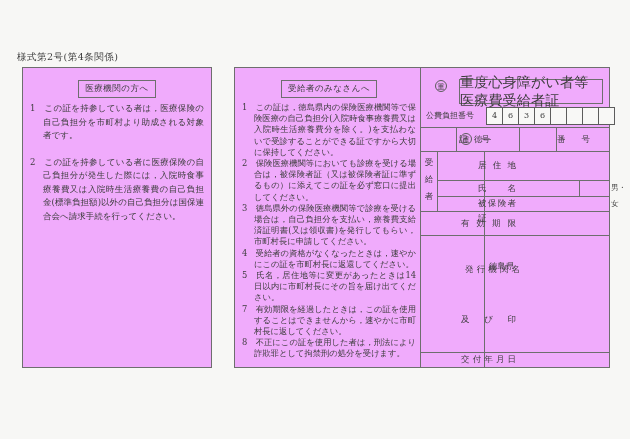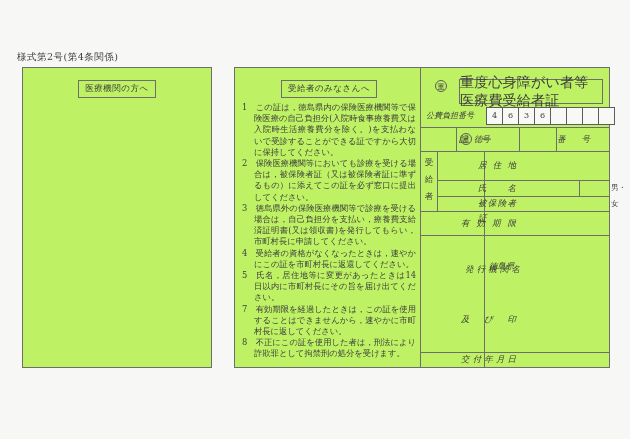--- a/index.html
+++ b/index.html
@@ -2,50 +2,54 @@
 <html><head>
 <meta charset="utf-8">
 <style>
   html,body{margin:0;padding:0;}
   body{
     width:630px;height:439px;position:relative;overflow:hidden;
     background:#f7f7f5;color:#3c3c3c;
     font-family:"DejaVu Serif","Liberation Serif",serif;
   }
   .form-label{position:absolute;left:17px;top:51px;font-size:9.5px;letter-spacing:.5px;}
-  .panel{position:absolute;top:67px;width:190px;height:301px;border:1px solid #6e6e6e;box-sizing:border-box;background:#bef264;}
+  .panel{position:absolute;top:67px;width:190px;height:301px;border:1px solid #6e6e6e;box-sizing:border-box;background:#f0abfc;}
   .panel.left{left:22px;}
   .panel.mid{left:234px;}
   .panel.cert{left:420px;}
   .panel-title-box{display:table;margin:12px auto 0;border:1px solid #6e6e6e;padding:2px 6px;font-size:8.5px;letter-spacing:.5px;}
   .panel-body{margin-top:4px;padding:0 7px;}
   .left .item{font-size:8.5px;line-height:13.5px;padding-left:13px;text-indent:-13px;text-align:justify;}
   .left .item + .item{margin-top:13px;}
   .mid .item{font-size:8.3px;line-height:11.2px;padding-left:12px;text-indent:-12px;text-align:justify;}
   
   .abs{position:absolute;box-sizing:border-box;}
   .hl{position:absolute;height:1px;background:#6e6e6e;}
   .vl{position:absolute;width:1px;background:#6e6e6e;}
   .circle-mark{border:1px solid #5c5c5c;border-radius:50%;width:12px;height:12px;font-size:7px;line-height:12px;text-align:center;}
   .cert-title-box{left:38px;top:11px;width:144px;height:25px;border:1px solid #6e6e6e;display:flex;align-items:center;justify-content:center;font-size:14px;letter-spacing:.2px;}
-  .cert-label{font-size:8.5px;font-style:italic;}
+  .cert-label{font-size:8.5px;}
   .jl{text-align:justify;text-align-last:justify;margin-left:36px;}
   .kohi-boxes{left:65px;top:39px;display:flex;}
   .kohi-cell{width:15px;height:16px;line-height:16px;text-align:center;font-size:8px;border:1px solid #5c5c5c;background:#f8f8f6;}
   .kohi-cell + .kohi-cell{margin-left:-1px;}
   .v-label{white-space:pre-line;text-align:center;font-size:8.5px;line-height:17px;}
   .gender{font-size:7.5px;text-align:center;padding-left:32px;}
 </style>
 </head>
 <body>
 
 <div class="form-label">様式第2号(第4条関係)</div>
 
 <div class="panel left">
   <div class="panel-title-box">医療機関の方へ</div>
+  <div class="panel-body">
+    <div class="item">1　この証を持参している者は，医療保険の自己負担分を市町村より助成される対象者です。</div>
+    <div class="item">2　この証を持参している者に医療保険の自己負担分が発生した際には，入院時食事療養費又は入院時生活療養費の自己負担金(標準負担額)以外の自己負担分は国保連合会へ請求手続を行ってください。</div>
+  </div>
 </div>
 
 <div class="panel mid">
   <div class="panel-title-box">受給者のみなさんへ</div>
   <div class="panel-body">
     <div class="item">1　この証は，徳島県内の保険医療機関等で保険医療の自己負担分(入院時食事療養費又は入院時生活療養費分を除く。)を支払わないで受診することができる証ですから大切に保持してください。</div>
     <div class="item">2　保険医療機関等においても診療を受ける場合は，被保険者証（又は被保険者証に準ずるもの）に添えてこの証を必ず窓口に提出してください。</div>
     <div class="item">3　徳島県外の保険医療機関等で診療を受ける場合は，自己負担分を支払い，療養費支給済証明書(又は領収書)を発行してもらい，市町村長に申請してください。</div>
     <div class="item">4　受給者の資格がなくなったときは，速やかにこの証を市町村長に返還してください。</div>
     <div class="item">5　氏名，居住地等に変更があったときは14日以内に市町村長にその旨を届け出てください。</div>

